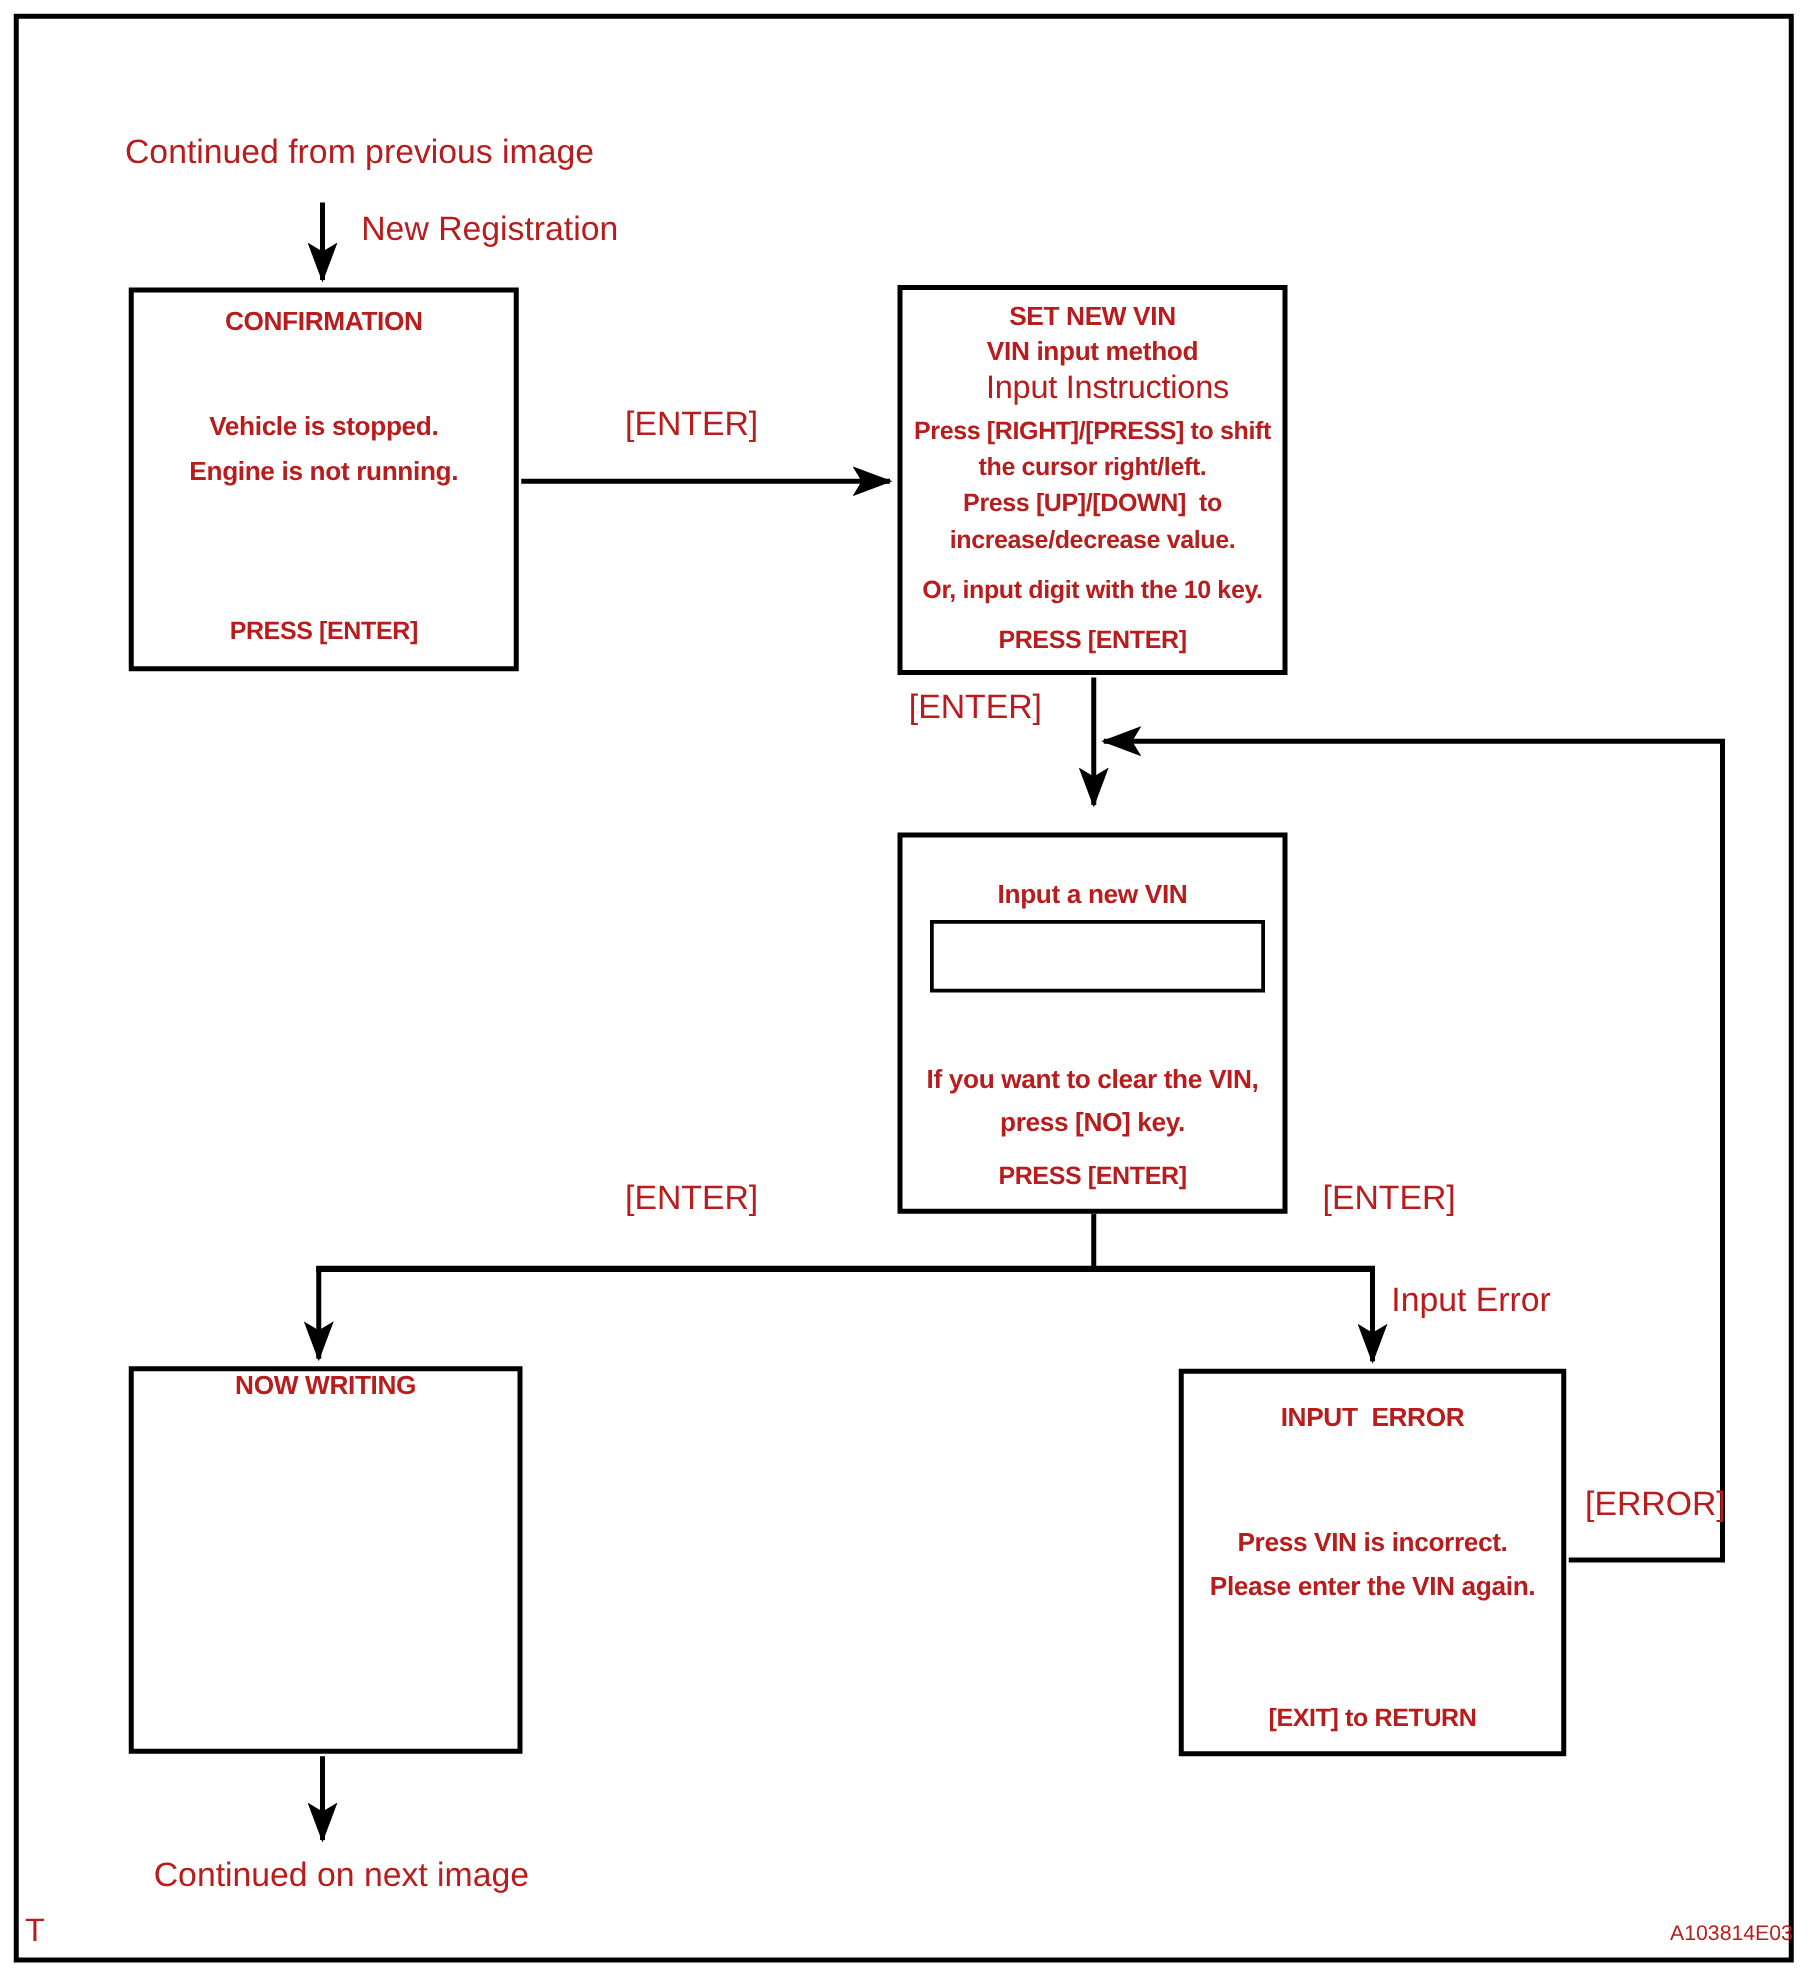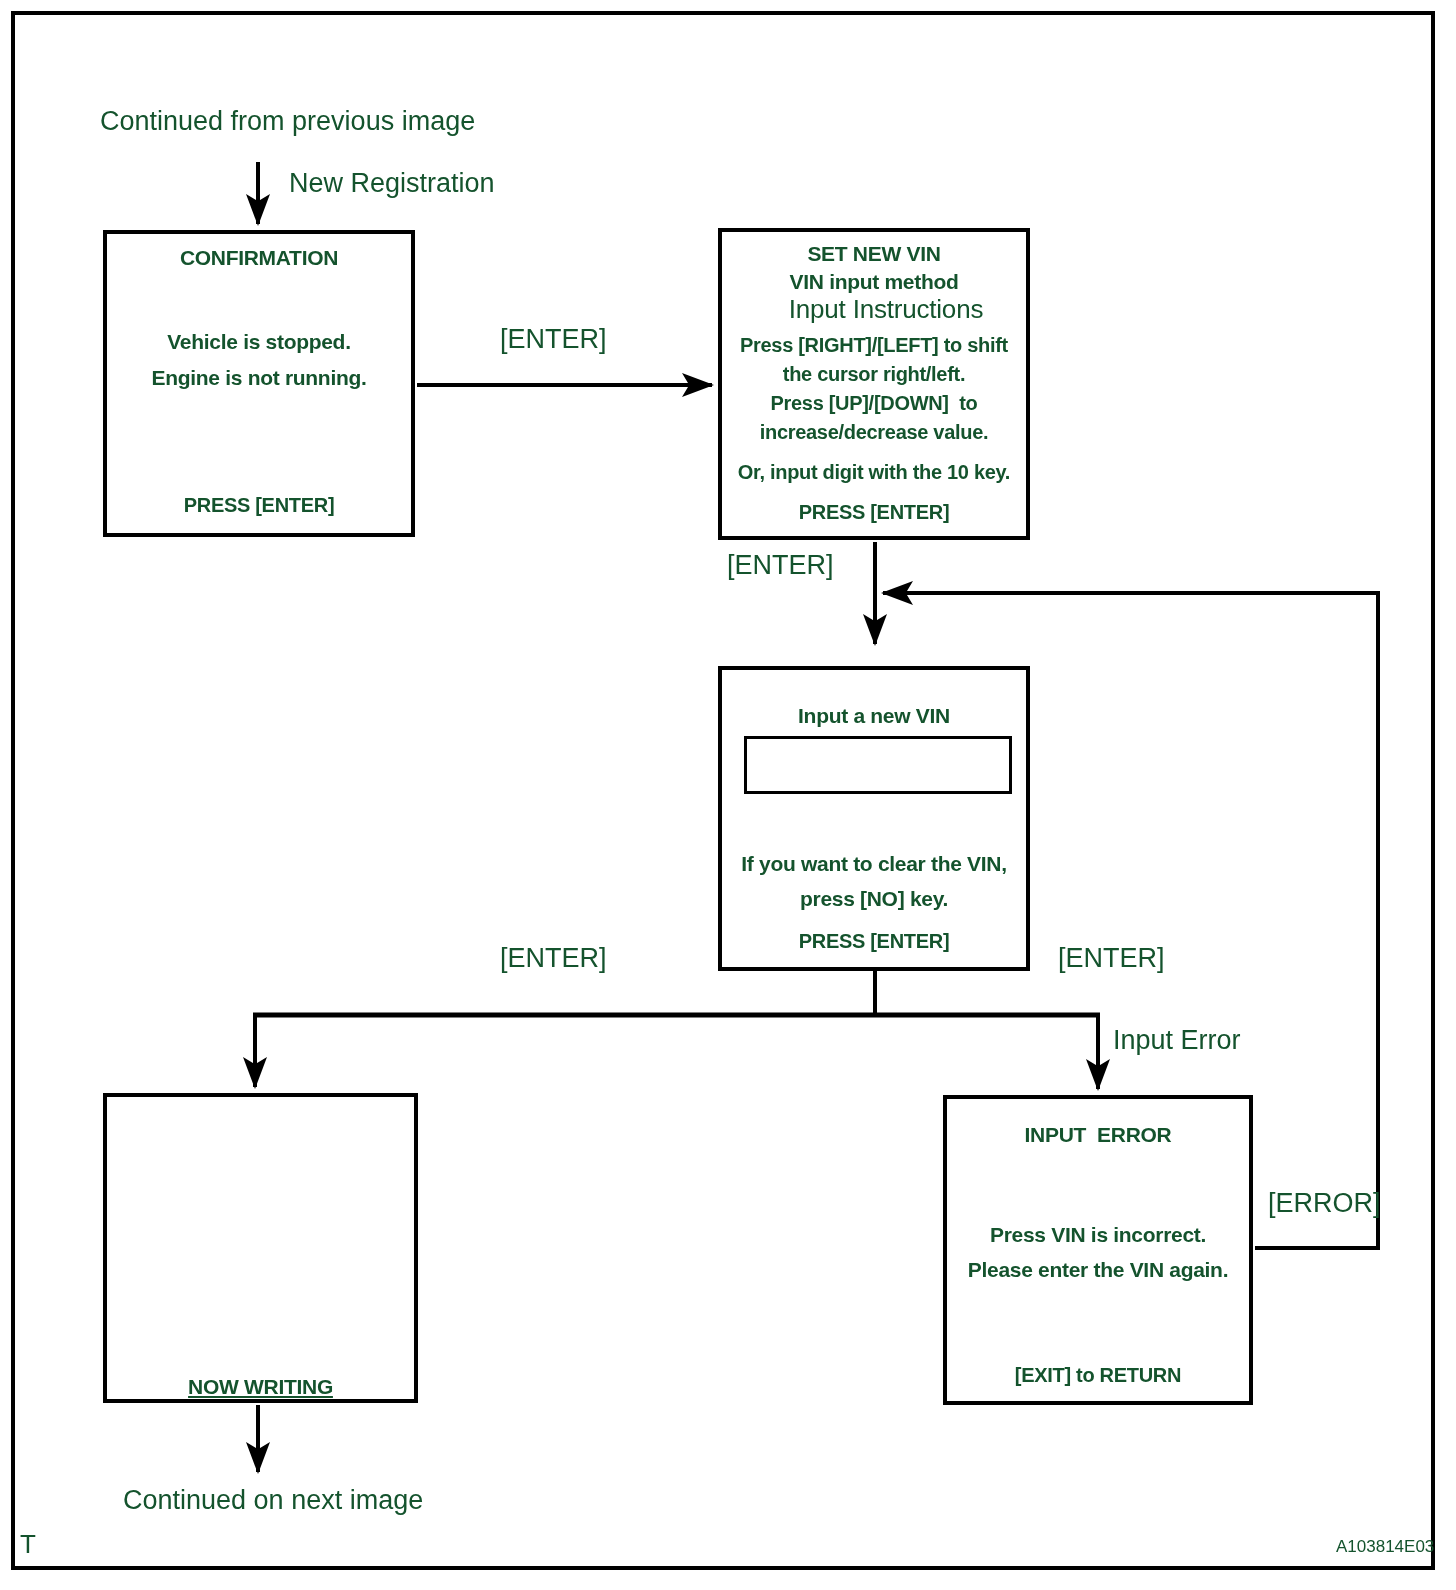--- a/index.html
+++ b/index.html
@@ -6,21 +6,21 @@
     margin: 0;
     padding: 0;
     background: #ffffff;
   }
   .canvas {
     position: relative;
     width: 1456px;
     height: 1590px;
     background: #ffffff;
     font-family: "Liberation Sans", sans-serif;
-    color: #14532d;
+    color: #b91c1c;
     overflow: hidden;
   }
   .outer-border {
     position: absolute;
     left: 11px;
     top: 11px;
     width: 1424px;
     height: 1559px;
     border: 4px solid #000000;
     box-sizing: border-box;
@@ -82,23 +82,22 @@
     left: 22px;
     top: 66px;
     width: 268px;
     height: 58px;
     border: 3px solid #000000;
     box-sizing: border-box;
     background: #ffffff;
   }
   .center-both {
     display: flex;
-    align-items: flex-end;
+    align-items: flex-start;
     justify-content: center;
-    text-decoration: underline;
   }
 </style>
 </head>
 <body>
 
 <div class="canvas">
 
   <div class="outer-border"></div>
 
   <svg class="connectors" width="1456" height="1590" viewBox="0 0 1456 1590">
@@ -139,21 +138,21 @@
       <div>Engine is not running.</div>
     </div>
     <div class="box-abs bsmall" style="bottom:16px;">PRESS [ENTER]</div>
   </div>
 
   <div class="fc-box" style="left:718px; top:228px; width:312px; height:312px;">
     <div class="box-abs bt" style="top:10px;">SET NEW VIN</div>
     <div class="box-abs bt" style="top:38px;">VIN input method</div>
     <div class="box-abs breg" style="top:62px;padding-left:12px;">Input Instructions</div>
     <div class="box-abs bsmall lines-29" style="top:99px;">
-      <div>Press [RIGHT]/[LEFT] to shift</div>
+      <div>Press [RIGHT]/[PRESS] to shift</div>
       <div>the cursor right/left.</div>
       <div class="pre">Press [UP]/[DOWN]  to</div>
       <div>increase/decrease value.</div>
     </div>
     <div class="box-abs bsmall" style="top:229px;">Or, input digit with the 10 key.</div>
     <div class="box-abs bsmall" style="bottom:12px;">PRESS [ENTER]</div>
   </div>
 
   <div class="fc-box" style="left:718px; top:650px; width:312px; height:305px;margin-top:16px;">
     <div class="box-abs bt" style="top:34px;">Input a new VIN</div>

